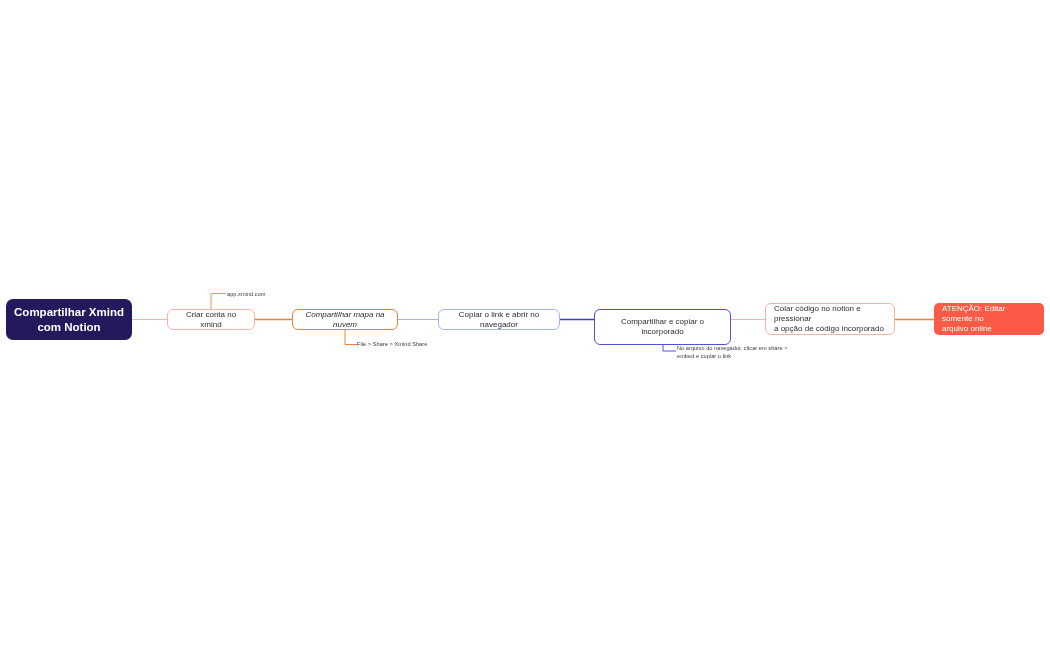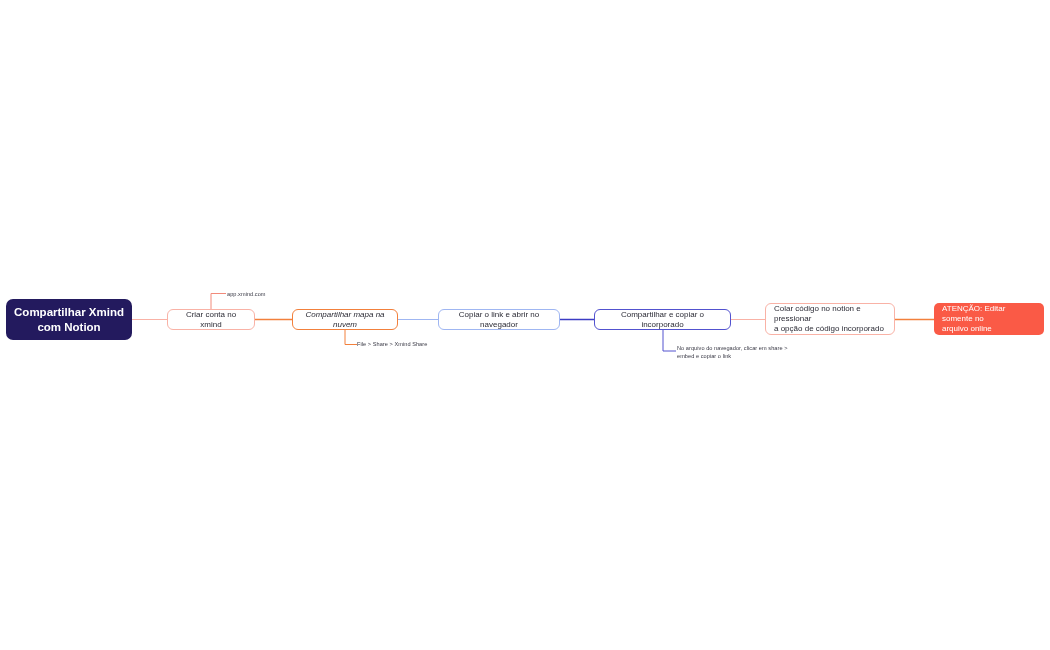--- a/index.html
+++ b/index.html
@@ -90,21 +90,21 @@
     width: 122px;
     height: 21px;
     border: 1.2px solid #9fb6f2;
     justify-content: center;
   }
 
   .node-b4 {           
     left: 594px;
     top: 309px;
     width: 137px;
-    height: 21px;
+    height: 36px;
     border: 1.4px solid #5252cf;
   }
 
   .node-b5 {           
     left: 765px;
     top: 303px;
     width: 130px;
     height: 32px;
     border: 1.2px solid #f9b2a6;
     justify-content: flex-start;

